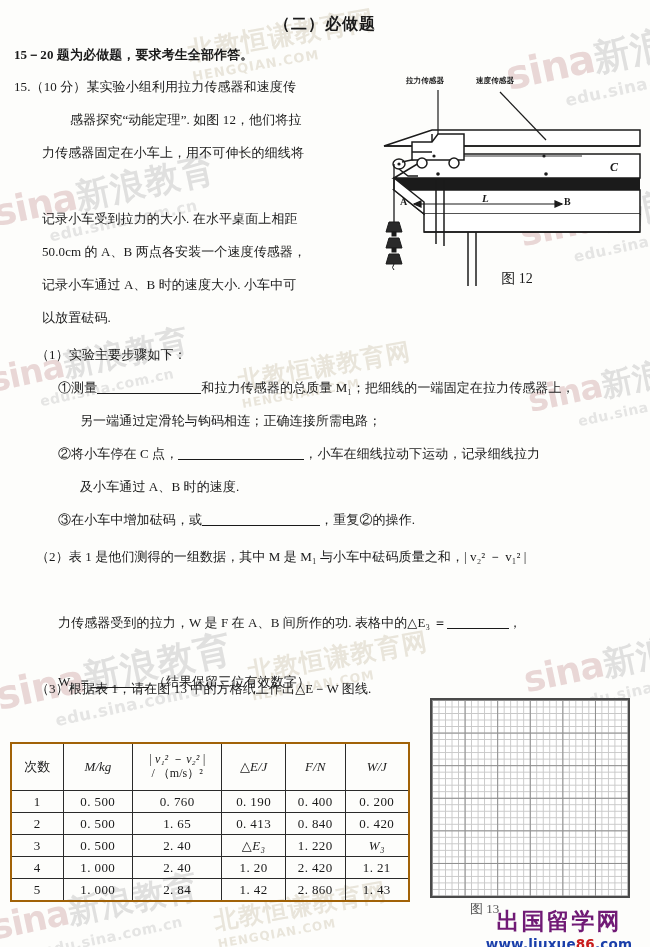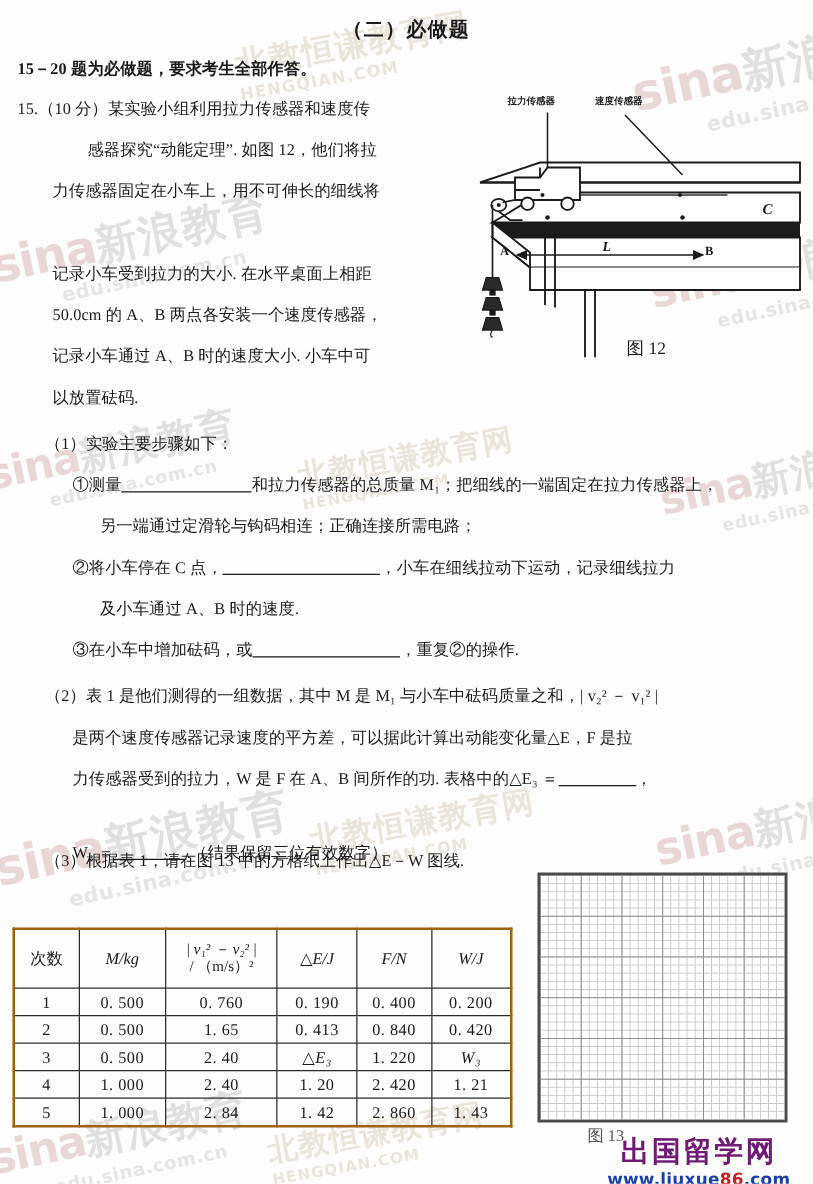--- a/index.html
+++ b/index.html
@@ -200,21 +200,20 @@
   </div>
   <div class="line" style="left:80px;top:480px;">及小车通过 A、B 时的速度.</div>
 
   <div class="line" style="left:58px;top:513px;">
     <span>③在小车中增加砝码，或</span><span class="blank bl-l"></span><span>，重复②的操作.</span>
   </div>
 
   <div class="line" style="left:36px;top:550px;">
     <span>（2）表 1 是他们测得的一组数据，其中 M 是 M₁ 与小车中砝码质量之和，</span><span>| v₂² － v₁² |</span>
   </div>
-  <div class="line" style="left:58px;top:583px;">是两个速度传感器记录速度的平方差，可以据此计算出动能变化量△E，F 是拉</div>
   <div class="line" style="left:58px;top:616px;">
     <span>力传感器受到的拉力，W 是 F 在 A、B 间所作的功. 表格中的△E₃ ＝</span><span class="blank bl-s" style="width:62px;"></span><span>，</span>
   </div>
   <div class="line" style="left:58px;top:675px;">
     <span>W₃ ＝</span><span class="blank bl-xs" style="width:58px;"></span><span>.（结果保留三位有效数字）</span>
   </div>
 
   <div class="line" style="left:36px;top:682px;">（3）根据表 1，请在图 13 中的方格纸上作出△E－W 图线.</div>
 
   <div class="fig12">

